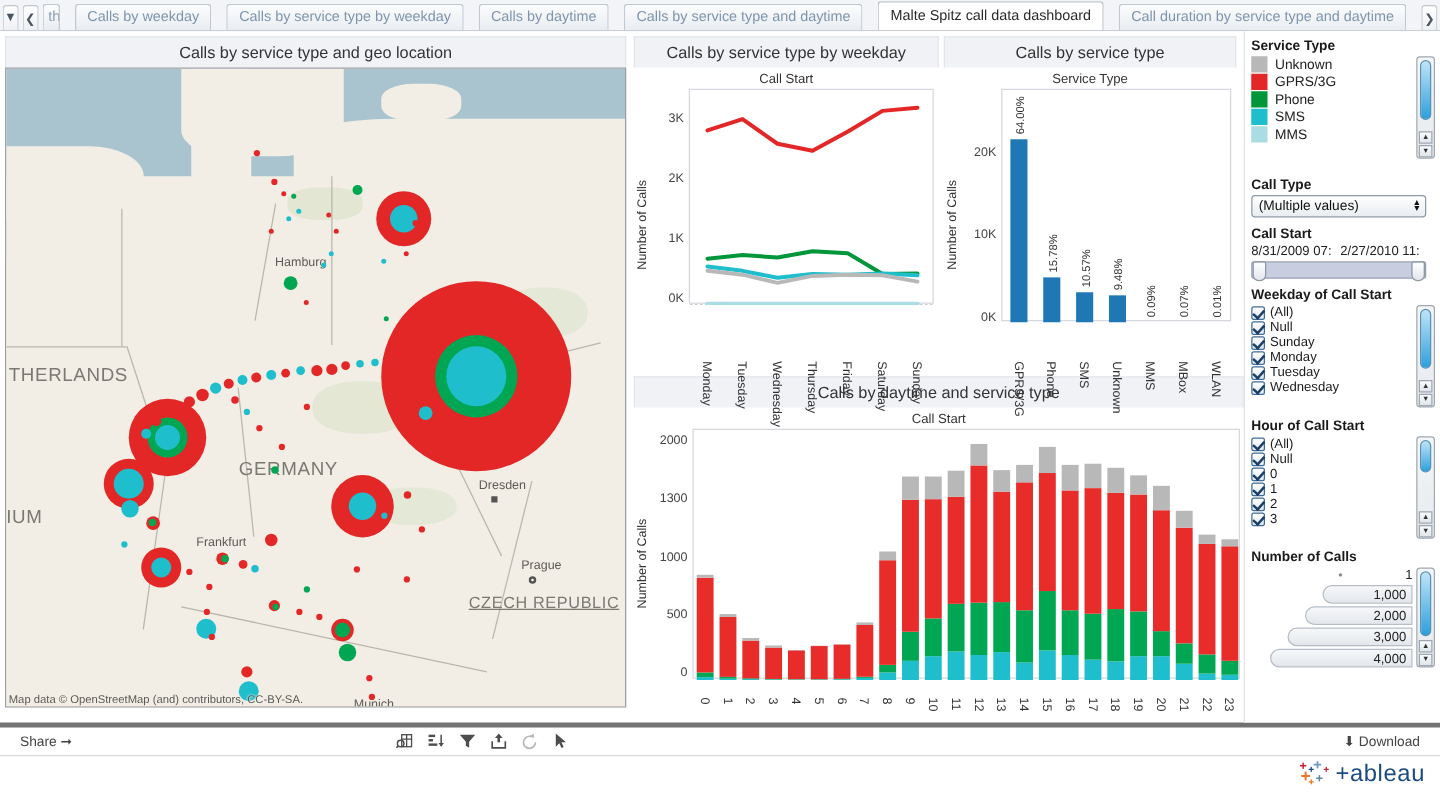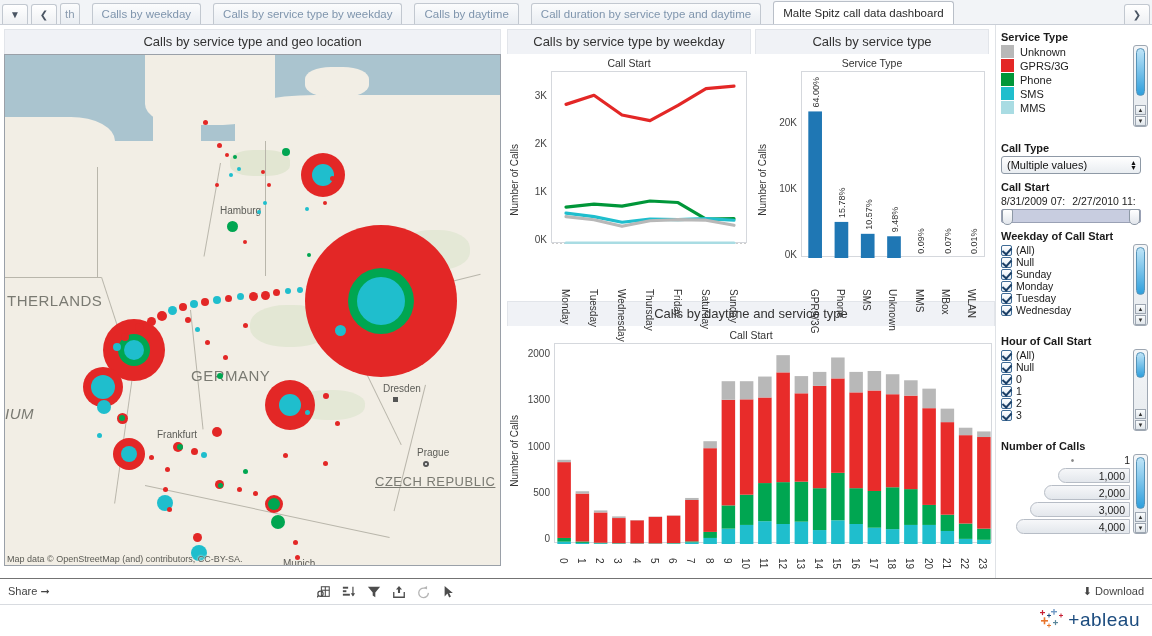--- a/index.html
+++ b/index.html
@@ -145,22 +145,22 @@
              margin-bottom:2px; }
   .sizebar {
     background:linear-gradient(#f6f7f9,#e3e7ec);
     border:1px solid #b7bdc6; height:15px;
     display:flex; align-items:center; justify-content:flex-end;
     padding-right:4px; font-size:10.5px; color:#222;
   }
 
   
   #sharebar {
-    height:26px; width:1152px; border-top:1px solid #737373;
-    display:flex; align-items:center; padding:0 8px;
+    height:26px; width:1152px; border-top:4px solid #737373;
+    display:flex; align-items:center; padding:0 16px;
     background:#fff; font-size:11px; color:#444;
   }
   #tbicons { margin-left:auto; display:flex; gap:11px; align-items:center;
              margin-right:360px; }
   .tbicon { width:14px; height:14px; color:#4d4d4d; }
   #dl { margin-left:auto; font-size:11px; color:#444; cursor:pointer;}
   #brandbar {
     height:31px; width:1152px; border-top:1px solid #d8dbe0;
     display:flex; align-items:center; justify-content:flex-end;
     padding-right:12px; background:#fff;
@@ -174,22 +174,23 @@
   <div class="navbtn">
     <span>▼</span>
   </div>
   <div class="navbtn">
     <span>❮</span>
   </div>
   <div class="tab clipped">th</div>
   <div class="tab">Calls by weekday</div>
   <div class="tab">Calls by service type by weekday</div>
   <div class="tab">Calls by daytime</div>
+  <div class="tab">Calls by service type and daytime</div>
+  <div class="tab active">Malte Spitz call data dashboard</div>
   <div class="tab">Call duration by service type and daytime</div>
-  <div class="tab active">Malte Spitz call data dashboard</div>
   <div class="navbtn right">
     <span>❯</span>
   </div>
 </div>
 
 <div id="main">
 
   <div id="mappanel">
     <div class="vtitle">Calls by service type and geo location</div>
     <div id="mapbox">
@@ -213,21 +214,21 @@
       <div class="borderline" style="left:260px;top:86px;width:1.3px;height:135px;"></div>
       <div class="borderline" style="left:330px;top:255px;width:1.3px;height:150px;transform:rotate(-26deg);transform-origin:top;"></div>
       <div class="borderline" style="left:330px;top:255px;width:150px;height:1.3px;transform:rotate(-14deg);transform-origin:left;"></div>
       <div class="borderline" style="left:130px;top:300px;width:1.3px;height:150px;transform:rotate(8deg);transform-origin:top;"></div>
       <div class="borderline" style="left:140px;top:430px;width:250px;height:1.3px;transform:rotate(12deg);transform-origin:left;"></div>
       <div class="borderline" style="left:215px;top:108px;width:1.3px;height:95px;transform:rotate(10deg);transform-origin:top;"></div>
       <div class="borderline" style="left:185px;top:255px;width:1.3px;height:120px;transform:rotate(-6deg);transform-origin:top;"></div>
       <div class="borderline" style="left:420px;top:330px;width:1.3px;height:130px;transform:rotate(14deg);transform-origin:top;"></div>
 
       <div class="maplabel" style="left:2px;top:237px;font-size:15px;">THERLANDS</div>
-      <div class="maplabel" style="left:0px;top:350px;font-size:15px;font-style:italic;">IUM</div>
+      <div class="maplabel" style="left:0px;top:350px;font-size:15px;">IUM</div>
       <div class="maplabel" style="left:178px;top:312px;font-size:15px;margin-left:8px;">GERMANY</div>
       <div class="maplabel" style="left:370px;top:419px;font-size:13px;text-decoration:underline;">CZECH REPUBLIC</div>
 
       <div class="citylabel" style="left:215px;top:150px;">Hamburg</div>
       <div class="citylabel" style="left:378px;top:328px;">Dresden</div>
       <div class="dot" style="left:388px;top:342px;width:5px;height:5px;background:#555;border-radius:0;"></div>
       <div class="citylabel" style="left:412px;top:392px;">Prague</div>
       <div class="dot" style="left:418px;top:406px;width:6px;height:6px;border:2px solid #555;background:#fff;"></div>
       <div class="citylabel" style="left:152px;top:374px;">Frankfurt</div>
       <div class="citylabel" style="left:278px;top:503px;">Munich</div>

